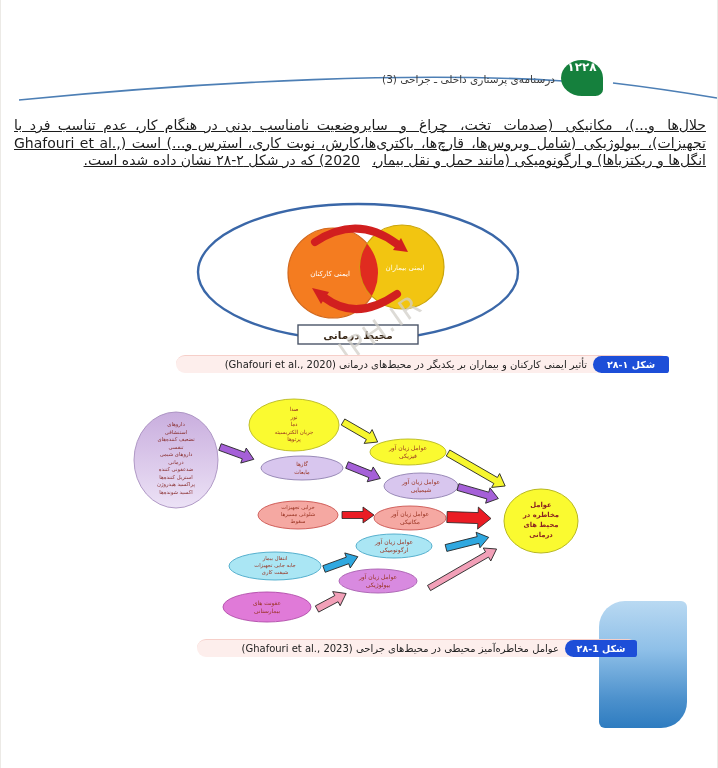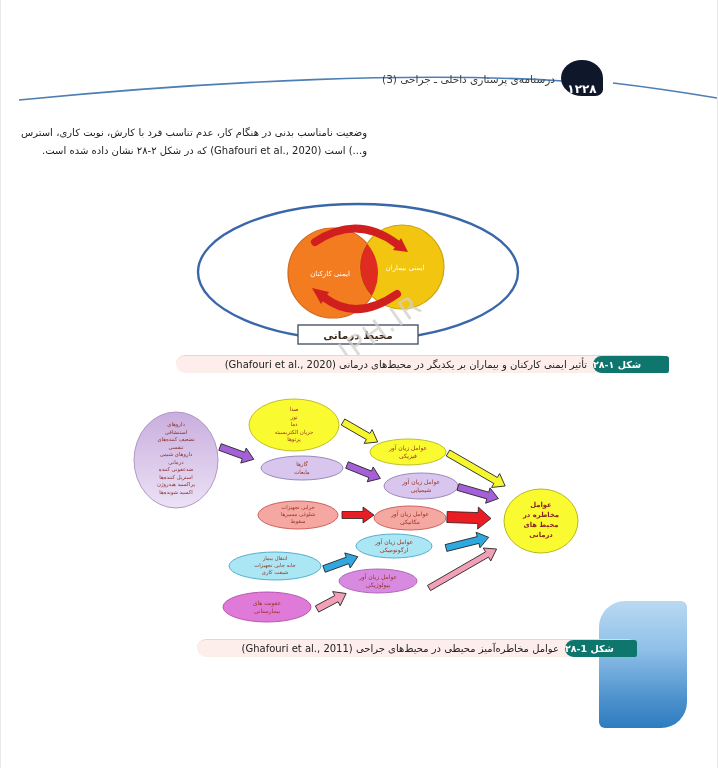--- a/index.html
+++ b/index.html
@@ -2,36 +2,36 @@
 <html lang="fa"><head>
 <meta charset="utf-8">
 <style>
   html,body{margin:0;padding:0;background:#ffffff;}
   .page{position:relative;width:718px;height:768px;background:#fff;overflow:hidden;
         box-sizing:border-box;border-left:1px solid #eceae6;border-right:1px solid #eceae6;
         font-family:"DejaVu Sans",sans-serif;}
   
   .header-curve{position:absolute;left:0;top:0;width:718px;height:110px;}
   .page-badge{position:absolute;left:560px;top:60px;width:42px;height:36px;
-      background:#0f172a;border-radius:50% 50% 18% 50%;display:flex;align-items:flex-end;justify-content:center;
+      background:#15803d;border-radius:50% 50% 18% 50%;display:flex;align-items:flex-start;justify-content:center;
       z-index:3;}
   .page-badge span{color:#fff;font-weight:bold;font-size:12px;}
   .header-title{position:absolute;right:162px;top:73px;direction:rtl;white-space:nowrap;
       font-size:10.5px;color:#3a3a3a;z-index:2;}
   
-  .col{position:absolute;top:112px;direction:rtl;text-align:justify;font-size:10px;
-      line-height:17.5px;color:#1c1c1c;margin:12px;}
+  .col{position:absolute;top:112px;direction:rtl;text-align:justify;font-size:14px;
+      line-height:17.5px;color:#1c1c1c;margin:5px;text-decoration:underline;}
   .col-right{right:6px;width:346px;}
   .col-left{left:8px;width:346px;}
   
   .caption-band{position:absolute;height:17px;background:#fdeeec;border-radius:9px;
       border-top:1px solid #f6cfc9;z-index:4;}
-  .caption-badge{position:absolute;right:0;top:0;height:17px;background:#0f766e;
+  .caption-badge{position:absolute;right:0;top:0;height:17px;background:#1d4ed8;
       border-radius:9px 3px 3px 9px;color:#fff;font-weight:bold;font-size:9.5px;
-      display:flex;align-items:center;justify-content:flex-end;direction:rtl;}
+      display:flex;align-items:center;justify-content:center;direction:rtl;}
   .caption-text{position:absolute;top:1px;direction:rtl;white-space:nowrap;font-size:10px;
       color:#222;line-height:16px;}
   
   .fig{position:absolute;left:0;}
   svg{font-family:"DejaVu Sans",sans-serif;}
   
   .bookmark{position:absolute;left:598px;top:601px;width:88px;height:127px;
       border-radius:26px 6px 26px 6px;
       background:linear-gradient(180deg,#b9d9f2 0%,#8fc0e8 38%,#4b90cc 78%,#2e7cc0 100%);}
 </style>
@@ -42,20 +42,21 @@
 
   <svg class="header-curve" viewBox="0 0 718 110">
     <path d="M 18 100 C 220 80, 420 72, 562 81" fill="none" stroke="#4d7fb5" stroke-width="1.6"></path>
     <path d="M 612 83 C 655 88, 692 94, 716 98" fill="none" stroke="#4d7fb5" stroke-width="1.6"></path>
   </svg>
   <div class="page-badge">
     <span>۱۲۲۸</span>
   </div>
   <div class="header-title">درسنامه‌ی پرستاری داخلی ـ جراحی (3)</div>
 
+  <p class="col col-right">حلال‌ها و...)، مکانیکی (صدمات تخت، چراغ و سایر تجهیزات)، بیولوژیکی (شامل ویروس‌ها، قارچ‌ها، باکتری‌ها، انگل‌ها و ریکتزیاها) و ارگونومیکی (مانند حمل و نقل بیمار،</p>
   <p class="col col-left">وضعیت نامناسب بدنی در هنگام کار، عدم تناسب فرد با کارش، نوبت کاری، استرس و...) است (Ghafouri et al., 2020) که در شکل ۲-۲۸ نشان داده شده است.</p>
 
   <svg class="fig" style="top:198px" width="718" height="160" viewBox="0 0 718 160">
     <defs>
       <clipPath id="cOrange">
           <circle cx="332" cy="75" r="45"></circle>
         </clipPath>
     </defs>
     <ellipse cx="357" cy="74" rx="160" ry="68" fill="#ffffff" stroke="#3a67a8" stroke-width="2.4"></ellipse>
     <circle cx="332" cy="75" r="45" fill="#f47c20" stroke="#d2691e" stroke-width="1.2"></circle>
@@ -208,18 +209,18 @@
       <g transform="translate(428,193) rotate(-30)">
           <path d="M0 -3 H67 V-7.5 L78 0 L67 7.5 V3 H0 Z" fill="#f2a0b8"></path>
         </g>
     </g>
   </svg>
 
   <div class="caption-band" style="left:196px;top:639px;width:440px;">
     <div class="caption-badge" style="width:72px;">
       <span>شکل 1-۲۸</span>
     </div>
-    <div class="caption-text" style="right:78px;">عوامل مخاطره‌آمیز محیطی در محیط‌های جراحی (Ghafouri et al., 2011)</div>
+    <div class="caption-text" style="right:78px;">عوامل مخاطره‌آمیز محیطی در محیط‌های جراحی (Ghafouri et al., 2023)</div>
   </div>
 
   <div class="bookmark"></div>
 
 </div>
 
 </body></html>

